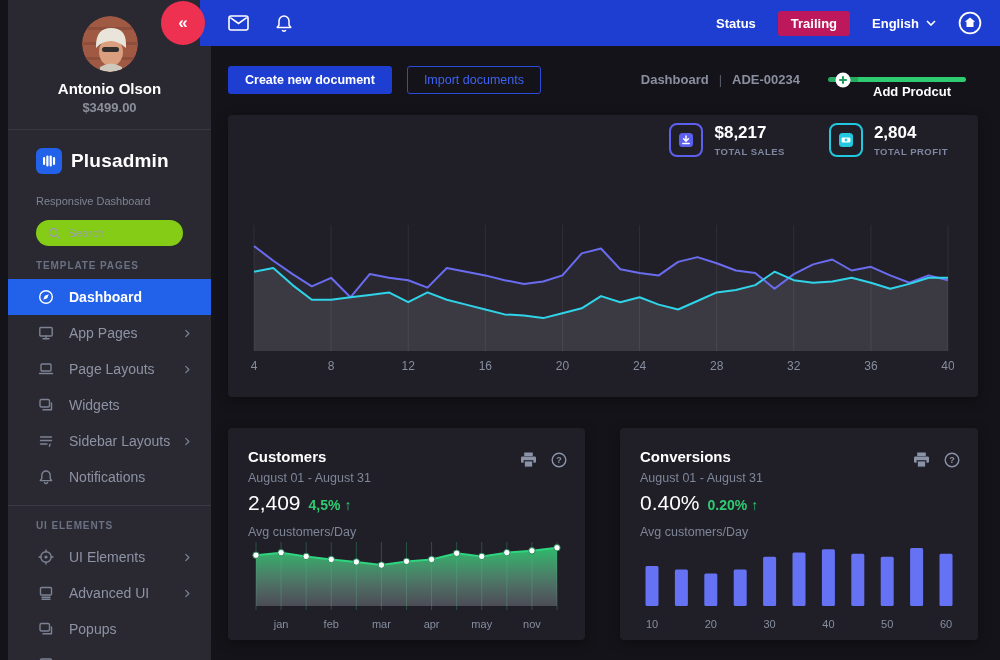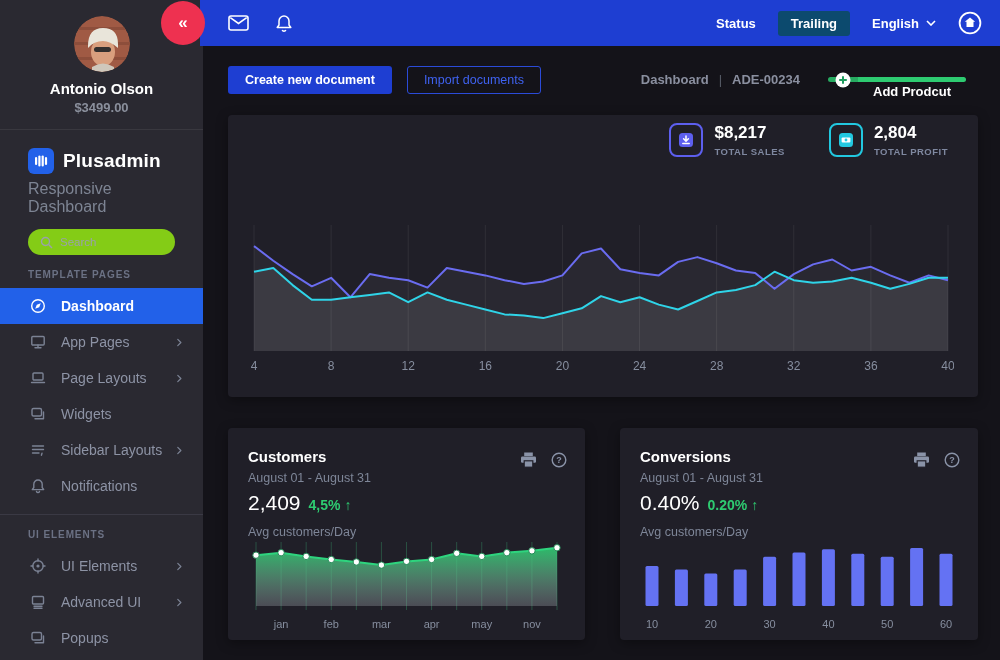--- a/index.html
+++ b/index.html
@@ -6,39 +6,39 @@
   body { background:#0e0d12; font-family:"Liberation Sans", sans-serif; }
   .app { position:relative; width:1000px; height:660px; background:#141319; overflow:hidden; }
 
   
   .topbar { position:absolute; left:200px; top:0; right:0; height:46px; background:#1e3ed2;
             display:flex; align-items:center; padding:0 18px 0 28px; z-index:2; }
   .tb-icon { display:inline-flex; align-items:center; cursor:pointer; }
   .tb-icon + .tb-icon { margin-left:26px; }
   .tb-right { margin-left:auto; display:flex; align-items:center; gap:22px; }
   .tb-status { color:#fff; font-size:13px; font-weight:700; cursor:pointer; }
-  .tb-badge { background:#0c4a6e; color:#fff; font-size:13px; font-weight:700;
+  .tb-badge { background:#be185d; color:#fff; font-size:13px; font-weight:700;
               padding:5px 13px; border-radius:3px; cursor:pointer; }
   .tb-lang { display:flex; align-items:center; gap:7px; color:#fff; font-size:13px; font-weight:600; cursor:pointer; }
   .collapse-btn { position:absolute; left:161px; top:1px; width:44px; height:44px; border-radius:50%;
                   background:#ee3150; border:none; color:#fff; font-size:17px; font-weight:700;
                   z-index:3; cursor:pointer; font-family:"Liberation Sans", sans-serif; }
 
   
-  .sidebar { position:absolute; left:0; top:0; width:203px; height:660px; background:#2a2931; z-index:1; }
+  .sidebar { position:absolute; left:8px; top:0; width:203px; height:660px; background:#2a2931; z-index:1; }
   .user-block { padding:16px 0 14px; text-align:center; border-bottom:1px solid #39383f; }
   .avatar { width:56px; height:56px; border-radius:50%; overflow:hidden; margin:0 auto; cursor:pointer; }
   .user-name { margin-top:8px; color:#fff; font-size:15px; font-weight:700; }
   .user-balance { margin-top:3px; color:#8a8f9c; font-size:13px; font-weight:600; }
   .brand { padding:18px 28px 0; }
   .brand-row { display:flex; align-items:center; gap:9px; }
   .brand-logo { width:26px; height:26px; border-radius:6px; background:#2261e9;
                 display:flex; align-items:center; justify-content:center; }
   .brand-name { color:#fff; font-size:19px; font-weight:600; letter-spacing:.2px; }
-  .brand-tagline { margin-top:6px; color:#7d8493; font-size:16px; }
+  .brand-tagline { margin-top:21px; color:#7d8493; font-size:11px; }
   .search-pill { margin:13px 28px 0; height:26px; background:#84cc16; border-radius:13px;
                  display:flex; align-items:center; padding:0 12px; gap:7px; }
   .search-pill input { border:none; outline:none; background:transparent; font-size:11.5px;
                        color:#444; width:100%; font-family:"Liberation Sans", sans-serif; }
   .search-pill input::placeholder { color:#9aa0ab; }
   .nav-header { padding:14px 28px 8px; font-size:10px; font-weight:700; letter-spacing:.9px; color:#6b7184; }
   .nav-section.divided { border-top:1px solid #3a3944; margin-top:10px; }
   .nav-item { display:flex; align-items:center; height:36px; padding:0 18px 0 30px;
               color:#8d93a5; font-size:14px; cursor:pointer; }
   .nav-ico { width:17px; display:inline-flex; margin-right:14px; color:#7b8294; }

